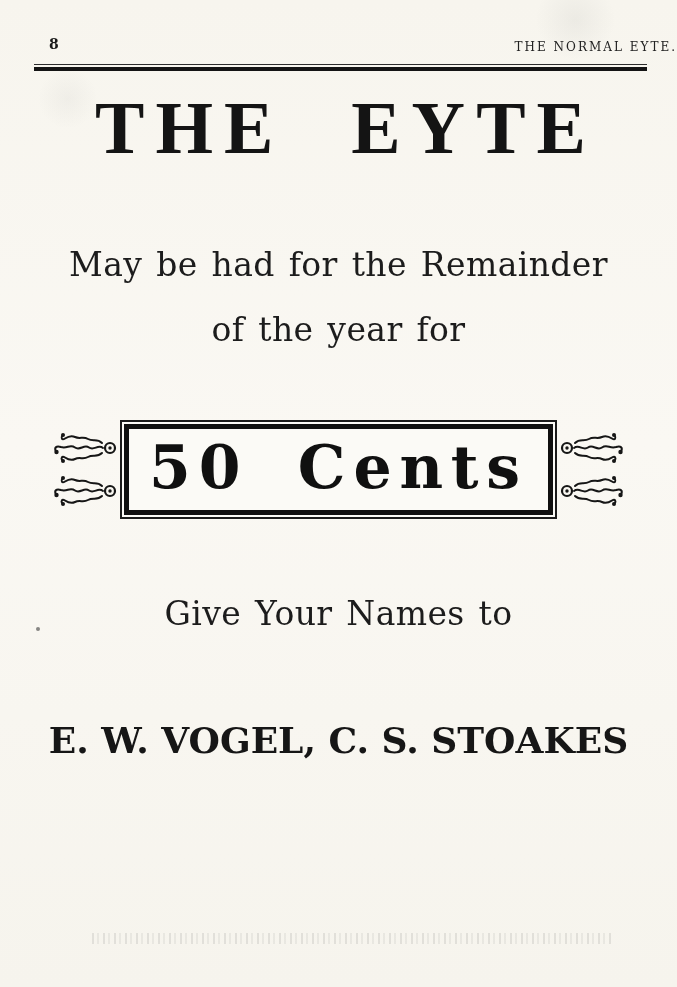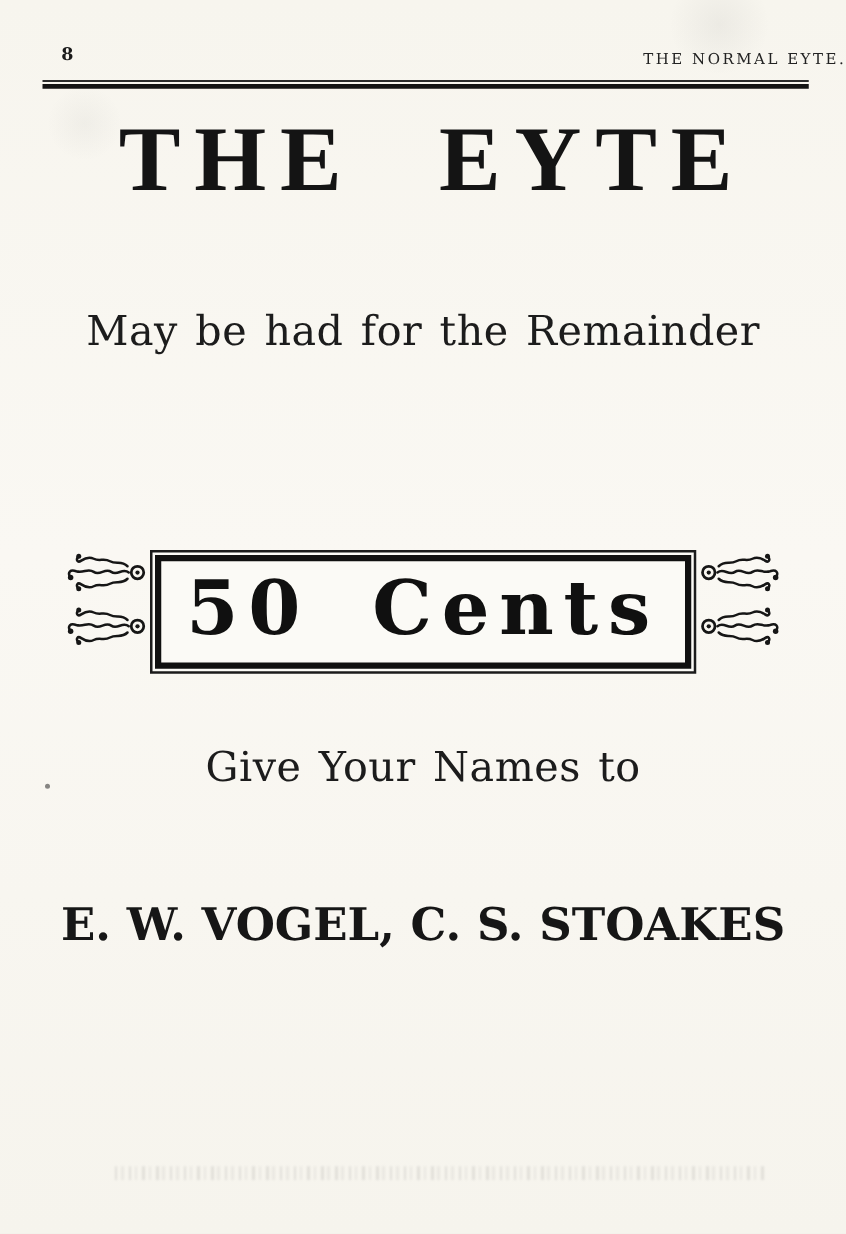--- a/index.html
+++ b/index.html
@@ -59,21 +59,20 @@
   .price-row{
     position:absolute;top:420px;left:0;right:0;
     display:flex;justify-content:center;align-items:center;gap:3px;
   }
   .flourish{flex:0 0 auto;}
   .flourish.flip{transform:scaleX(-1);}
   .price-box-outer{
     border:2px solid #1b1b1b;
     padding:2px;
     background:#fbfaf6;
-    margin-top:20px;
   }
   .price-box-inner{
     border:5px solid #101010;
     padding:5px 20px 9px 20px;
   }
   .price-text{
     font-size:60px;
     font-weight:bold;
     letter-spacing:.13em;
     word-spacing:.35em;
@@ -114,20 +113,21 @@
 
 <div class="page">
 
   <div class="page-number">8</div>
   <div class="masthead">THE NORMAL EYTE.</div>
   <div class="double-rule"></div>
 
   <div class="ad-title">THE EYTE</div>
 
   <div class="sub-line sub1">May be had for the Remainder</div>
+  <div class="sub-line sub2">of the year for</div>
 
   <div class="price-row">
 
     <svg class="flourish" width="72" height="86" viewBox="0 0 72 86" aria-hidden="true">
       <g>
         <path class="stroke" d="M58,21 C53,17 49,24 44,20.5 C39,17 35,24 30,20.5 C25,17 22,22 16,20 C11,18.2 9,21 11,24.5"></path>
         <circle class="dot" cx="11.5" cy="25" r="2.2"></circle>
         <path class="stroke" d="M57,16 C52,11 48,15 43,12 C38,9 35,12.5 30,10 C26,8 23,9.5 20,11.5 C17,13.5 15.5,11 17.5,8.5"></path>
         <circle class="dot" cx="18" cy="8" r="2"></circle>
         <path class="stroke" d="M57,26 C52,31 48,27 43,30 C38,33 35,29.5 30,32 C26,34 23,32.5 20,30.5 C17,28.5 15.5,31 17.5,33.5"></path>

